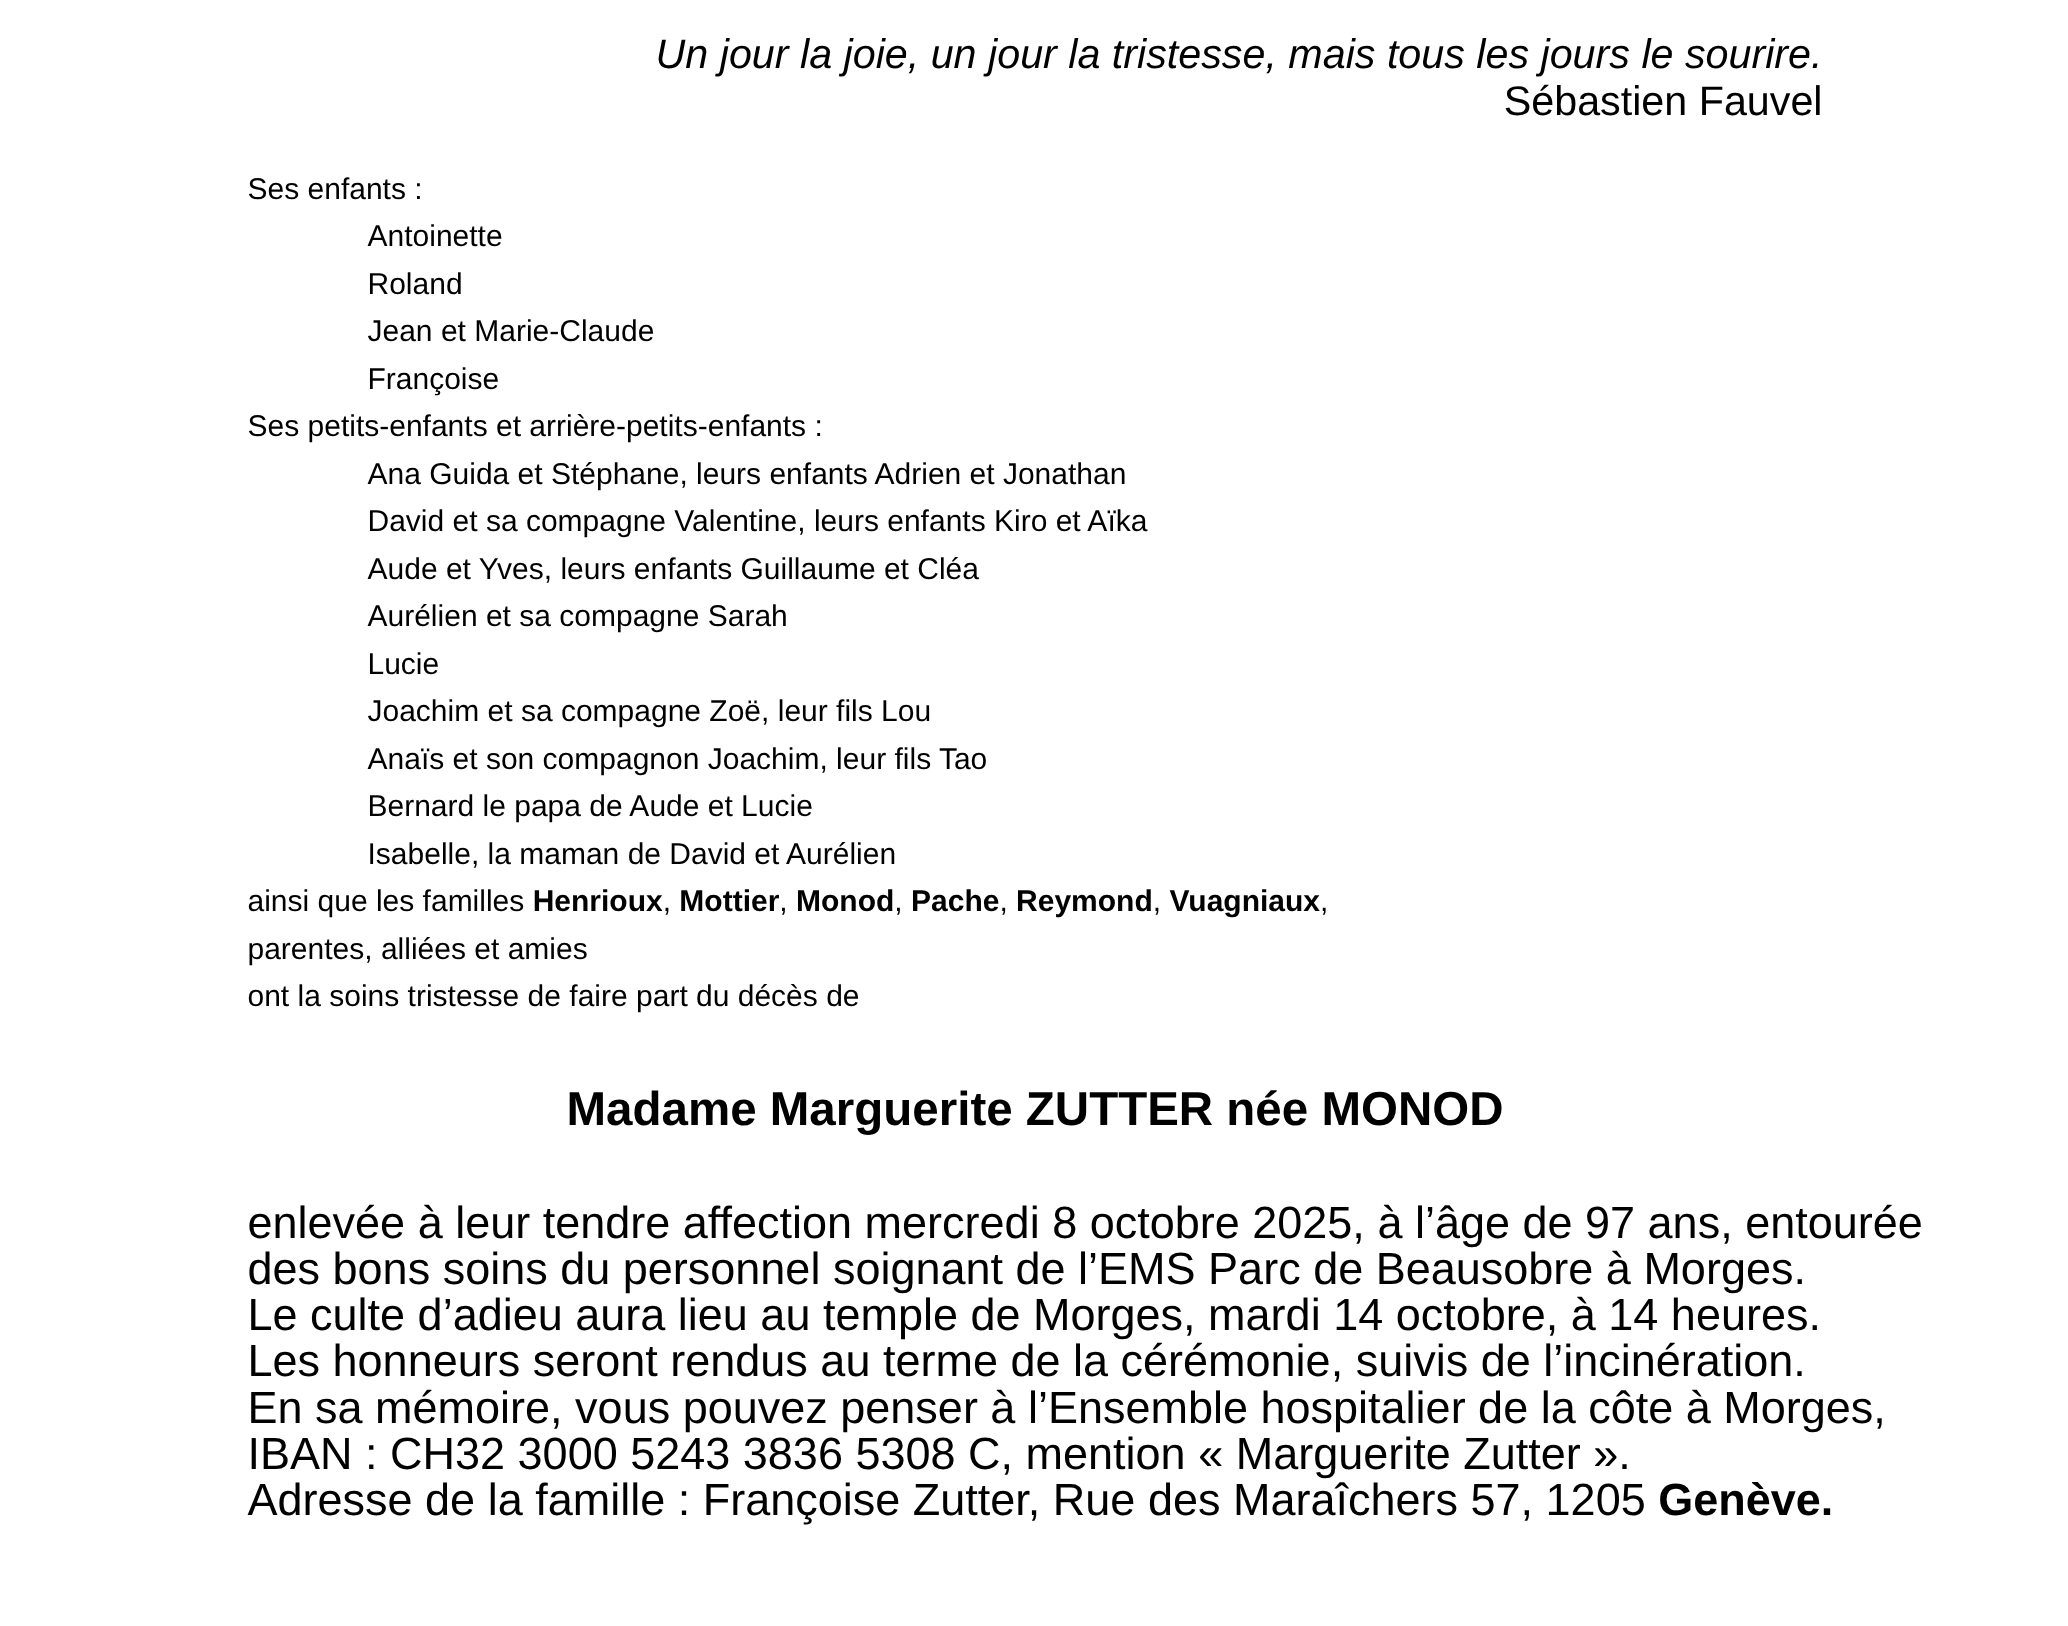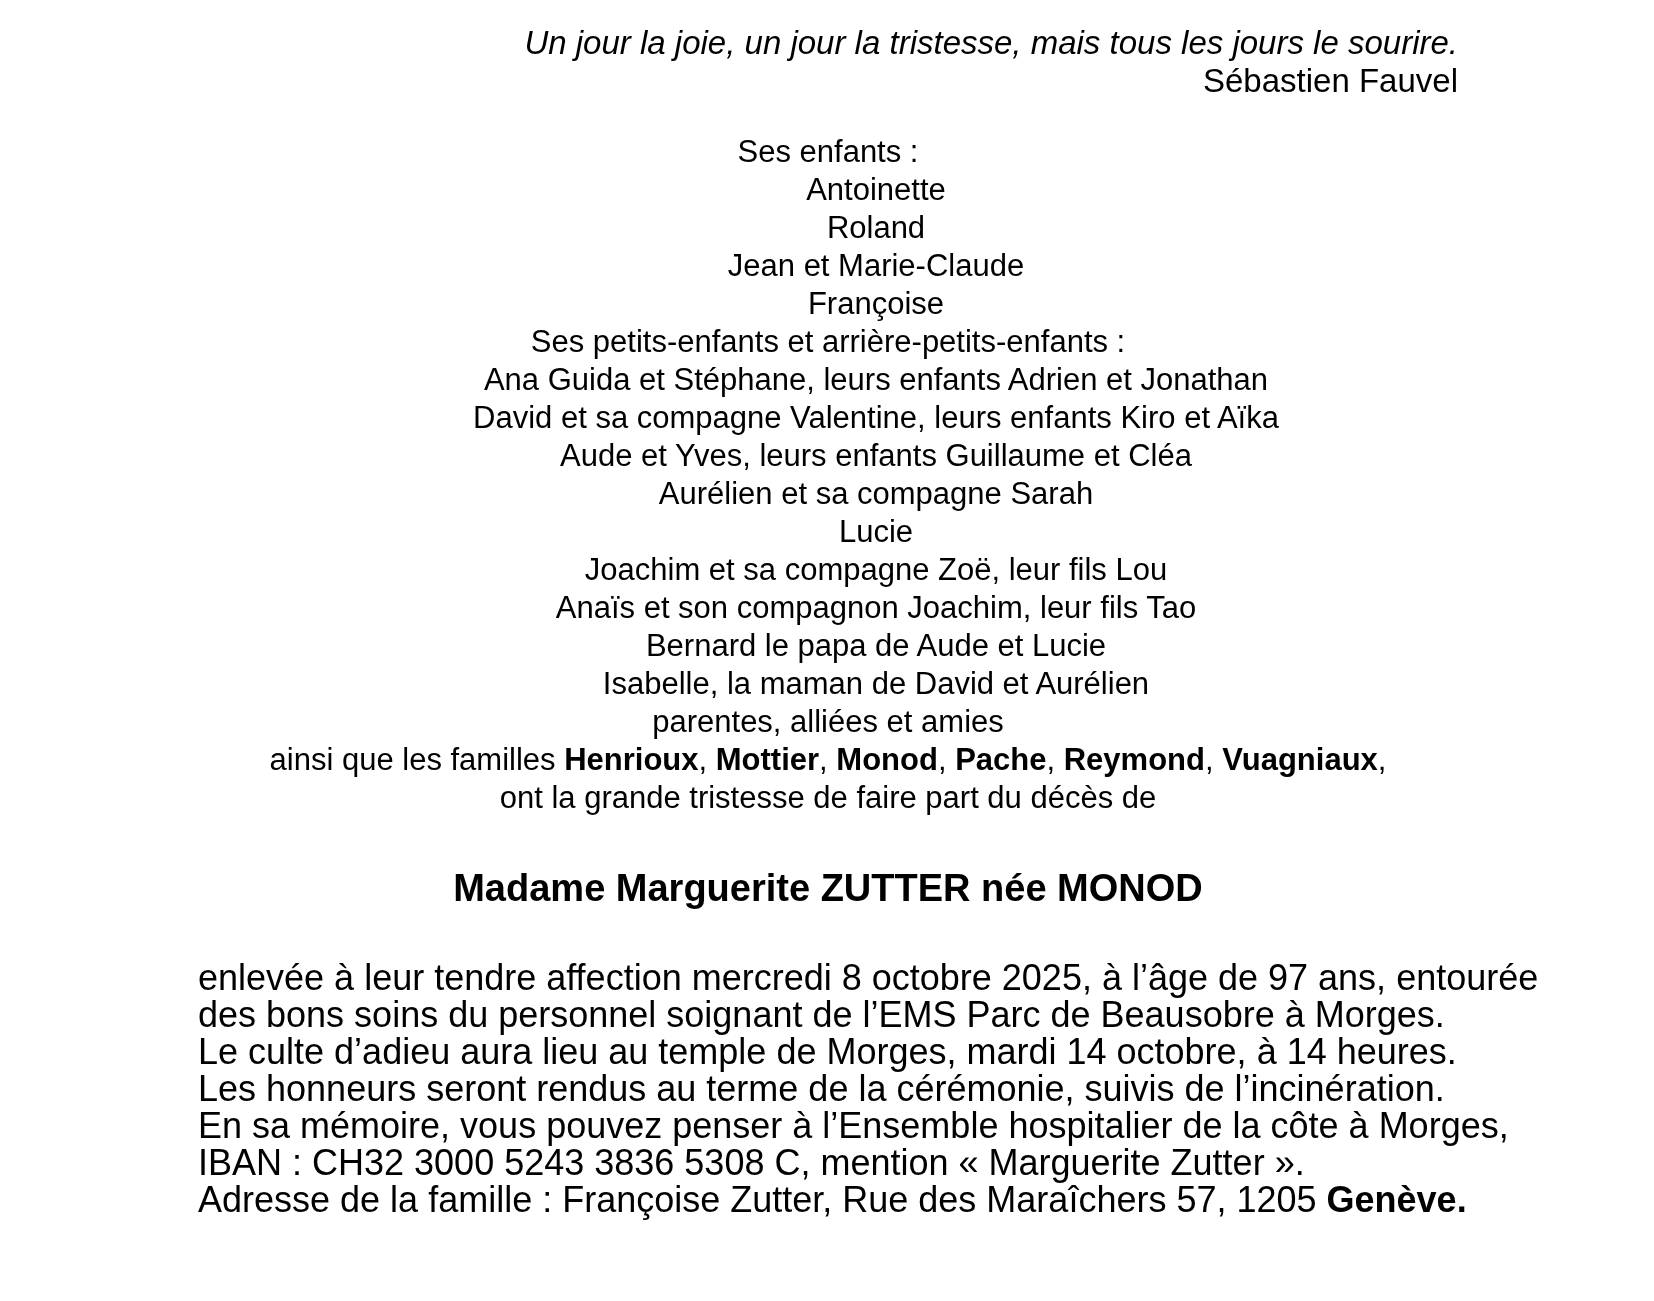--- a/index.html
+++ b/index.html
@@ -7,21 +7,21 @@
     position:relative;
     width:1654px;height:1301px;
     background:#ffffff;color:#000000;
     font-family:"Liberation Sans", sans-serif;
     box-sizing:border-box;
     padding:24px 196px 0 198px;
     overflow:hidden;
   }
   .quote-block{text-align:right;font-size:33px;line-height:38px;}
   .quote-text{font-style:italic;}
-  .family-block{margin-top:33px;font-size:31px;line-height:38px;text-align:center;}
+  .family-block{margin-top:33px;font-size:24px;line-height:38px;}
   .family-block .line{white-space:nowrap;}
   .indent{padding-left:96px;}
   .title{
     margin:43px 0 0 0;
     text-align:center;
     font-size:38px;line-height:56px;font-weight:bold;
     white-space:nowrap;
   }
   .details-block{margin-top:43px;font-size:36px;line-height:37px;}
   .details-block .line{white-space:nowrap;}
@@ -50,23 +50,23 @@
         <div class="line indent">Ana Guida et Stéphane, leurs enfants Adrien et Jonathan</div>
         <div class="line indent">David et sa compagne Valentine, leurs enfants Kiro et Aïka</div>
         <div class="line indent">Aude et Yves, leurs enfants Guillaume et Cléa</div>
         <div class="line indent">Aurélien et sa compagne Sarah</div>
         <div class="line indent">Lucie</div>
         <div class="line indent">Joachim et sa compagne Zoë, leur fils Lou</div>
         <div class="line indent">Anaïs et son compagnon Joachim, leur fils Tao</div>
         <div class="line indent">Bernard le papa de Aude et Lucie</div>
         <div class="line indent">Isabelle, la maman de David et Aurélien</div>
       </div>
+    <div class="line"><span>ainsi que les familles </span><span id="families-names"><span class="bold">Henrioux</span>, <span class="bold">Mottier</span>, <span class="bold">Monod</span>, <span class="bold">Pache</span>, <span class="bold">Reymond</span>, <span class="bold">Vuagniaux</span>,</span></div>
     <div class="line">parentes, alliées et amies</div>
-    <div class="line"><span>ainsi que les familles </span><span id="families-names"><span class="bold">Henrioux</span>, <span class="bold">Mottier</span>, <span class="bold">Monod</span>, <span class="bold">Pache</span>, <span class="bold">Reymond</span>, <span class="bold">Vuagniaux</span>,</span></div>
-    <div class="line">ont la grande tristesse de faire part du décès de</div>
+    <div class="line">ont la soins tristesse de faire part du décès de</div>
   </div>
 
   <h1 class="title">Madame Marguerite ZUTTER née MONOD</h1>
 
   <div class="details-block">
     <div>
         <div class="line">enlevée à leur tendre affection mercredi 8 octobre 2025, à l’âge de 97 ans, entourée</div>
         <div class="line">des bons soins du personnel soignant de l’EMS Parc de Beausobre à Morges.</div>
         <div class="line">Le culte d’adieu aura lieu au temple de Morges, mardi 14 octobre, à 14 heures.</div>
         <div class="line">Les honneurs seront rendus au terme de la cérémonie, suivis de l’incinération.</div>

